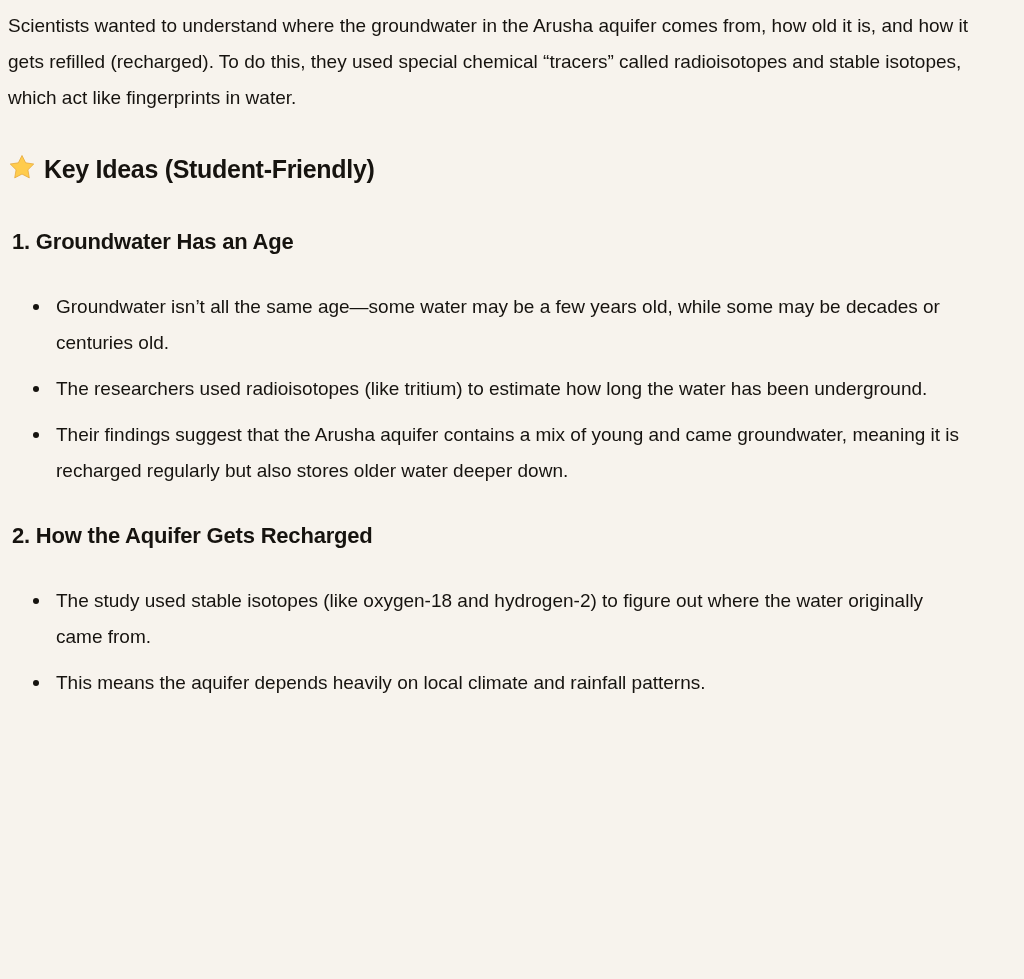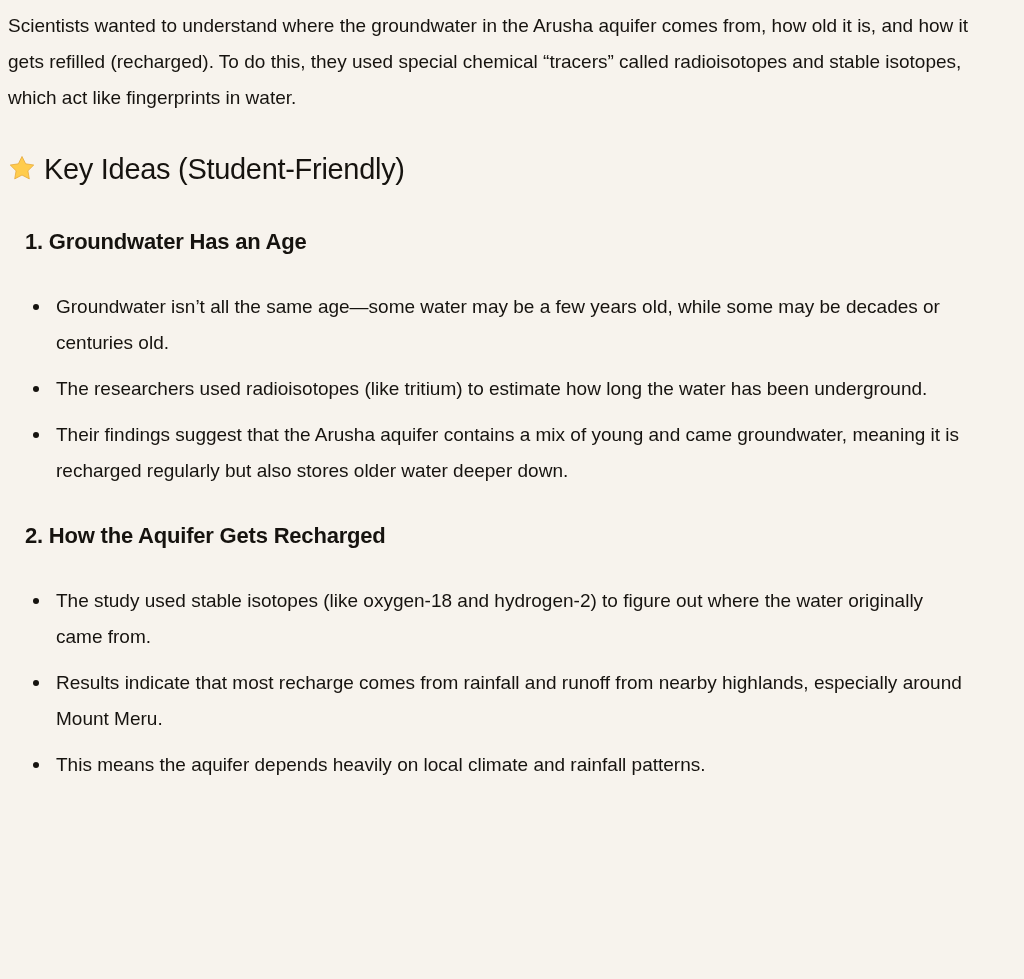--- a/index.html
+++ b/index.html
@@ -33,33 +33,33 @@
     vertical-align:-4px;
     margin-right:8px;
   }
   .intro{
     font-size:19px;
     line-height:36px;
     margin:0 0 36px 0;
     max-width:1000px;
   }
   h2{
-    font-size:29px;
+    font-size:25px;
     line-height:34px;
-    font-weight:400;
+    font-weight:700;
     letter-spacing:-0.3px;
     margin:36px 0 40px 0;
   }
   h2 .emoji-icon{vertical-align:-3px;}
   h3{
     font-size:22px;
     line-height:26px;
     font-weight:700;
     letter-spacing:-0.2px;
-    margin:34px 0 34px 17px;
+    margin:34px 0 34px 4px;
   }
   ul.bullets{
     list-style:none;
     margin:0 0 34px 0;
     padding:0;
     max-width:958px;
     font-size:19px;
     line-height:36px;
   }
   ul.bullets:last-child{margin-bottom:0;}
@@ -98,17 +98,16 @@
   <h3>1. Groundwater Has an Age</h3>
   <ul class="bullets">
     <li><span>Groundwater isn’t all the same age—some water may be </span><strong>a few years old</strong><span>, while some may be </span><strong>decades or centuries old</strong><span>.</span></li>
     <li><span>The researchers used </span><strong>radioisotopes</strong><span> (like tritium) to estimate how long the water has been underground.</span></li>
     <li><span>Their findings suggest that the Arusha aquifer contains a </span><strong>mix of young and came groundwater</strong><span>, meaning it is recharged regularly but also stores older water deeper down.</span></li>
   </ul>
 
   <h3>2. How the Aquifer Gets Recharged</h3>
   <ul class="bullets">
     <li><span>The study used </span><strong>stable isotopes</strong><span> (like oxygen-18 and hydrogen-2) to figure out where the water originally came from.</span></li>
-    <li><span>Results indicate that most recharge comes from </span><strong>rainfall and runoff from nearby highlands</strong><span>, especially around </span><strong>Mount Meru</strong><span>.</span></li>
     <li><span>This means the aquifer depends heavily on </span><strong>local climate and rainfall patterns</strong><span>.</span></li>
   </ul>
 
 </div>
 
 </body></html>

